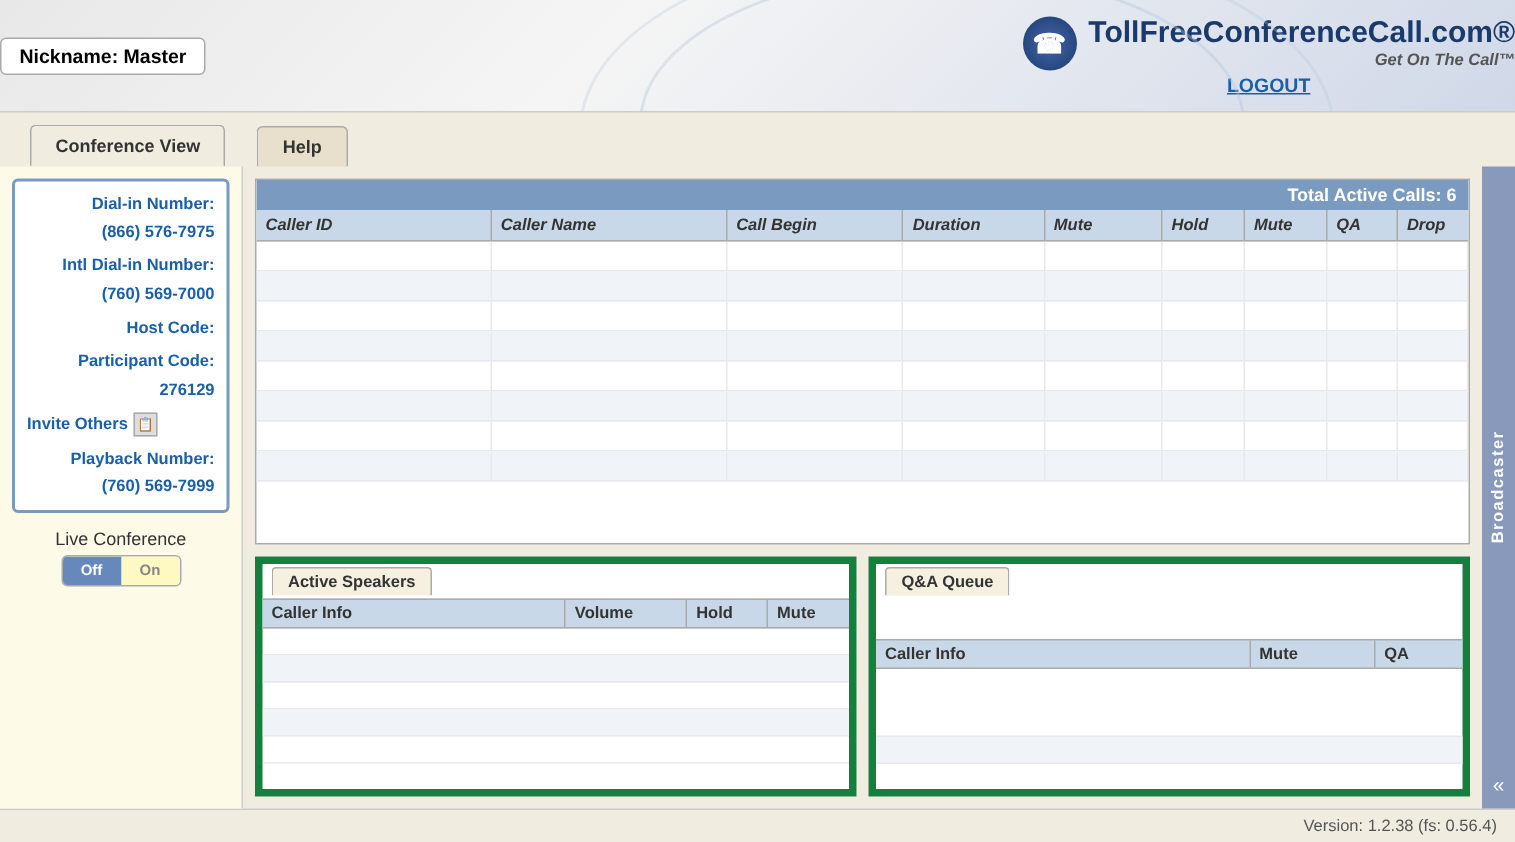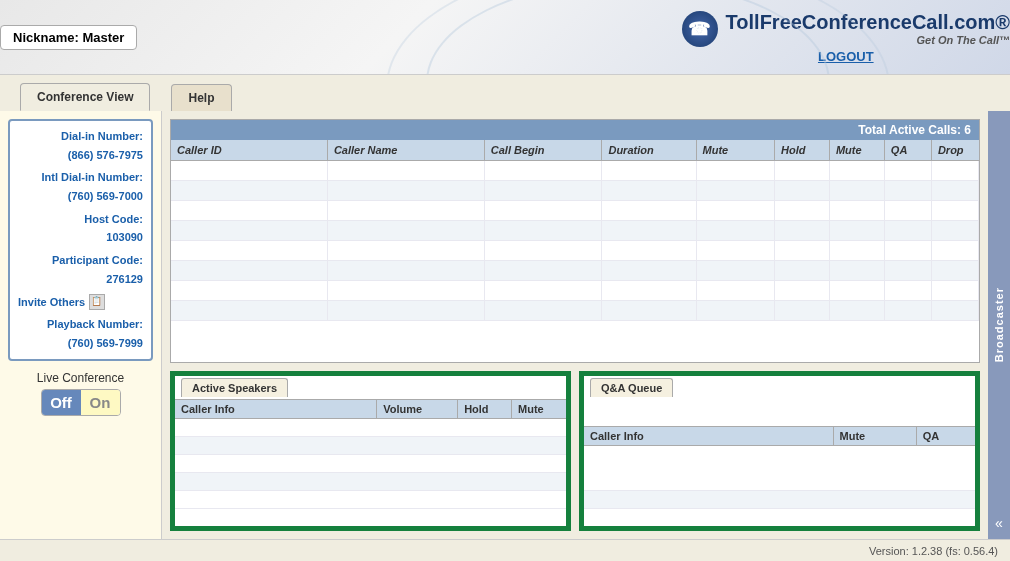--- a/index.html
+++ b/index.html
@@ -178,21 +178,21 @@
       display: flex;
       border: 1px solid #aaa;
       border-radius: 4px;
       overflow: hidden;
       width: 80px;
       margin: 0 auto;
     }
     .toggle-btn {
       flex: 1;
       padding: 4px 8px;
-      font-size: 15px;
+      font-size: 10px;
       font-weight: bold;
       cursor: pointer;
       border: none;
       text-align: center;
     }
     .toggle-btn.off {
       background: #6688bb;
       color: white;
     }
     .toggle-btn.on {
@@ -413,23 +413,20 @@
         <span class="info-value">(866) 576-7975</span>
       </div>
       <div style="margin-top:4px;">
         <span class="info-label">Intl Dial-in Number:</span>
       </div>
       <div>
         <span class="info-value">(760) 569-7000</span>
       </div>
       <div style="margin-top:4px;">
         <span class="info-label">Host Code:</span>
-      </div>
-      <div>
-        <span class="info-value">103090</span>
       </div>
       <div style="margin-top:4px;">
         <span class="info-label">Participant Code:</span>
       </div>
       <div>
         <span class="info-value">276129</span>
       </div>
       <div style="margin-top:4px;" class="invite-row">
         <span class="info-label">Invite Others</span>
         <span class="invite-icon" title="Invite Others">📋</span>

